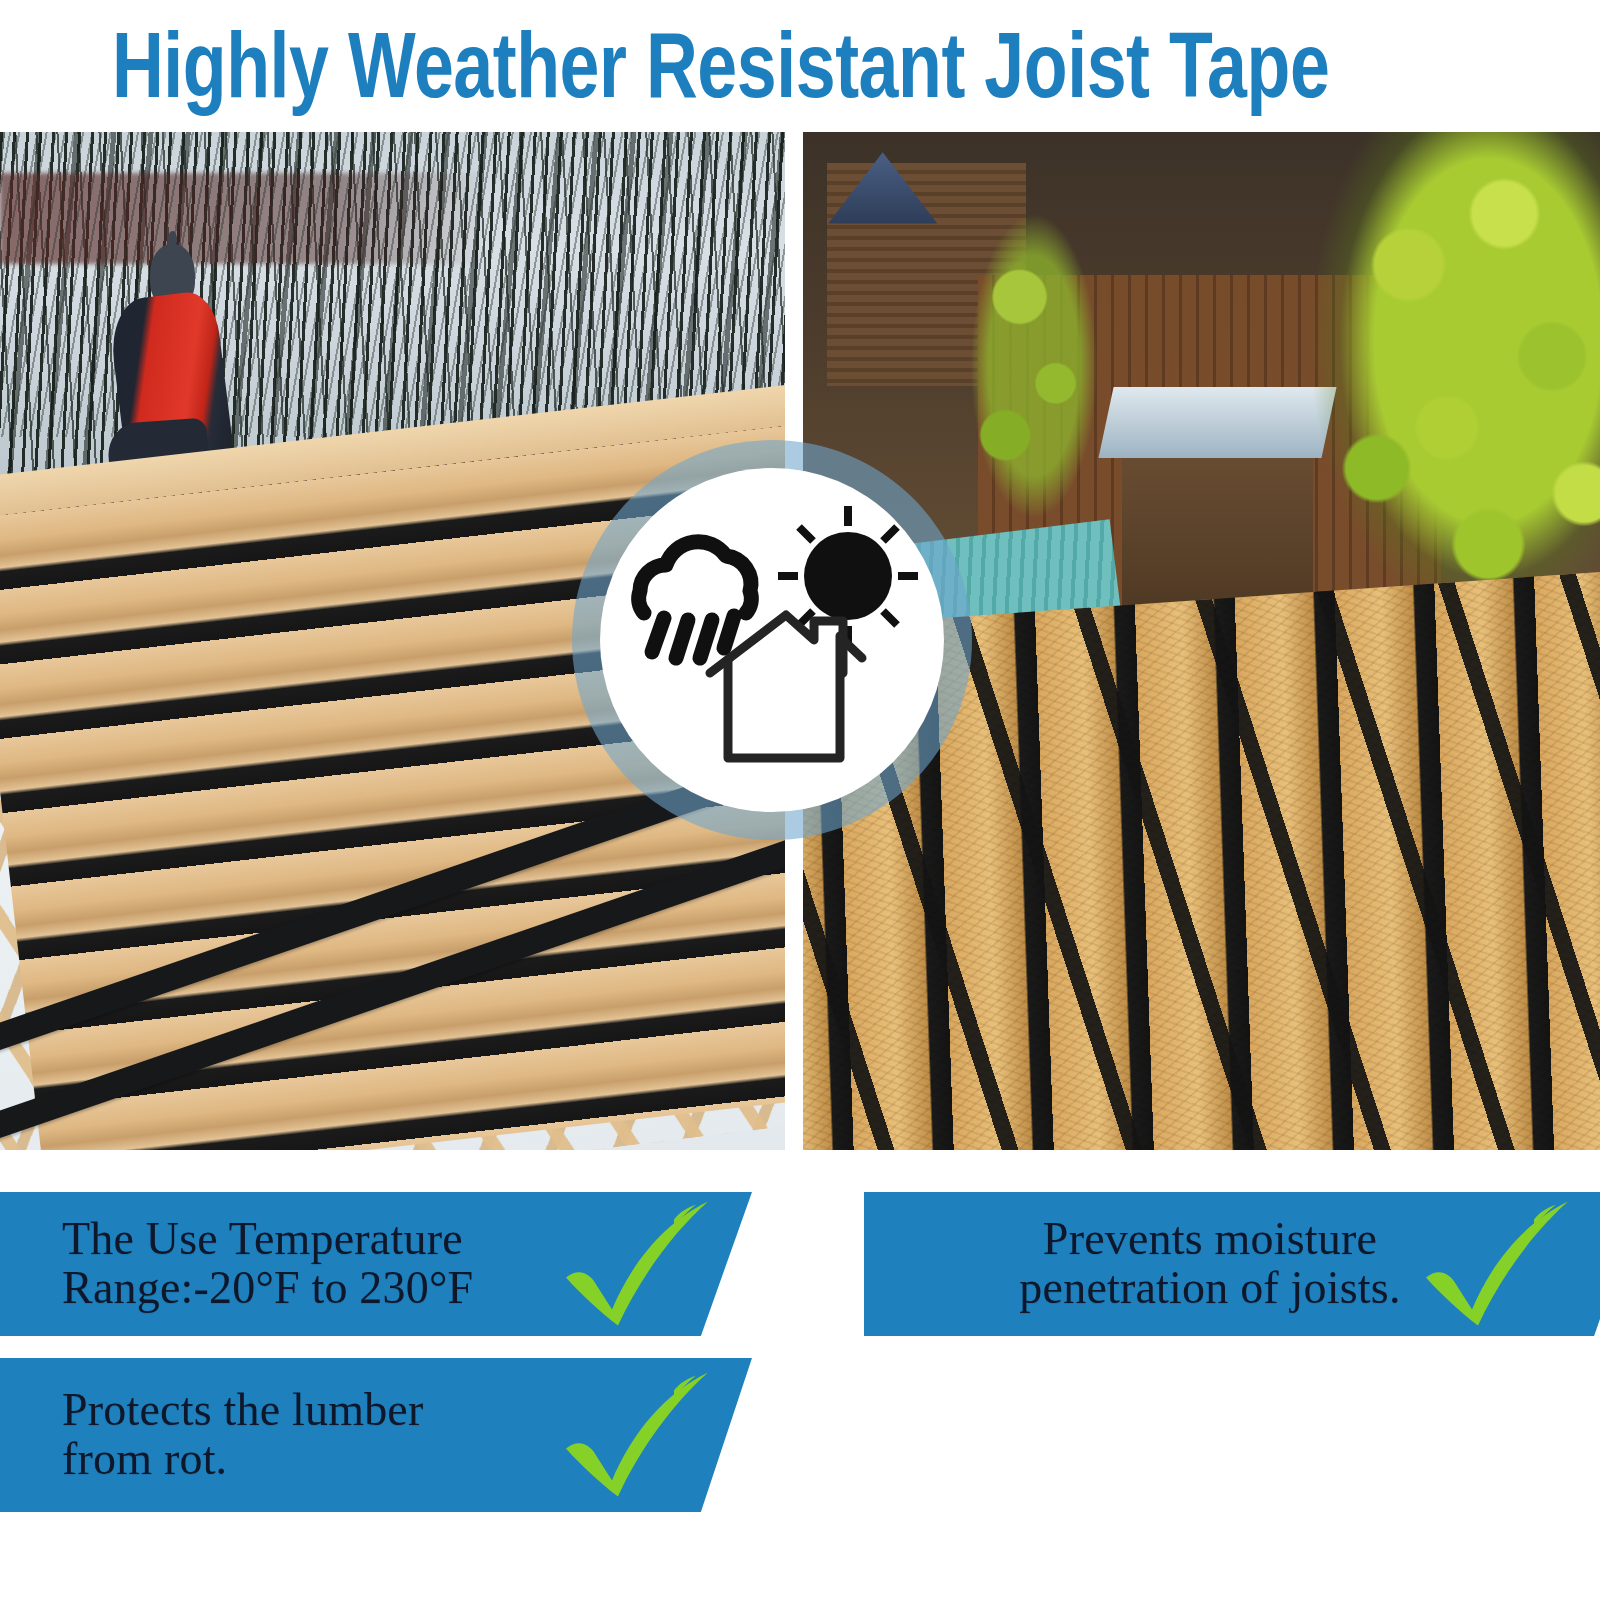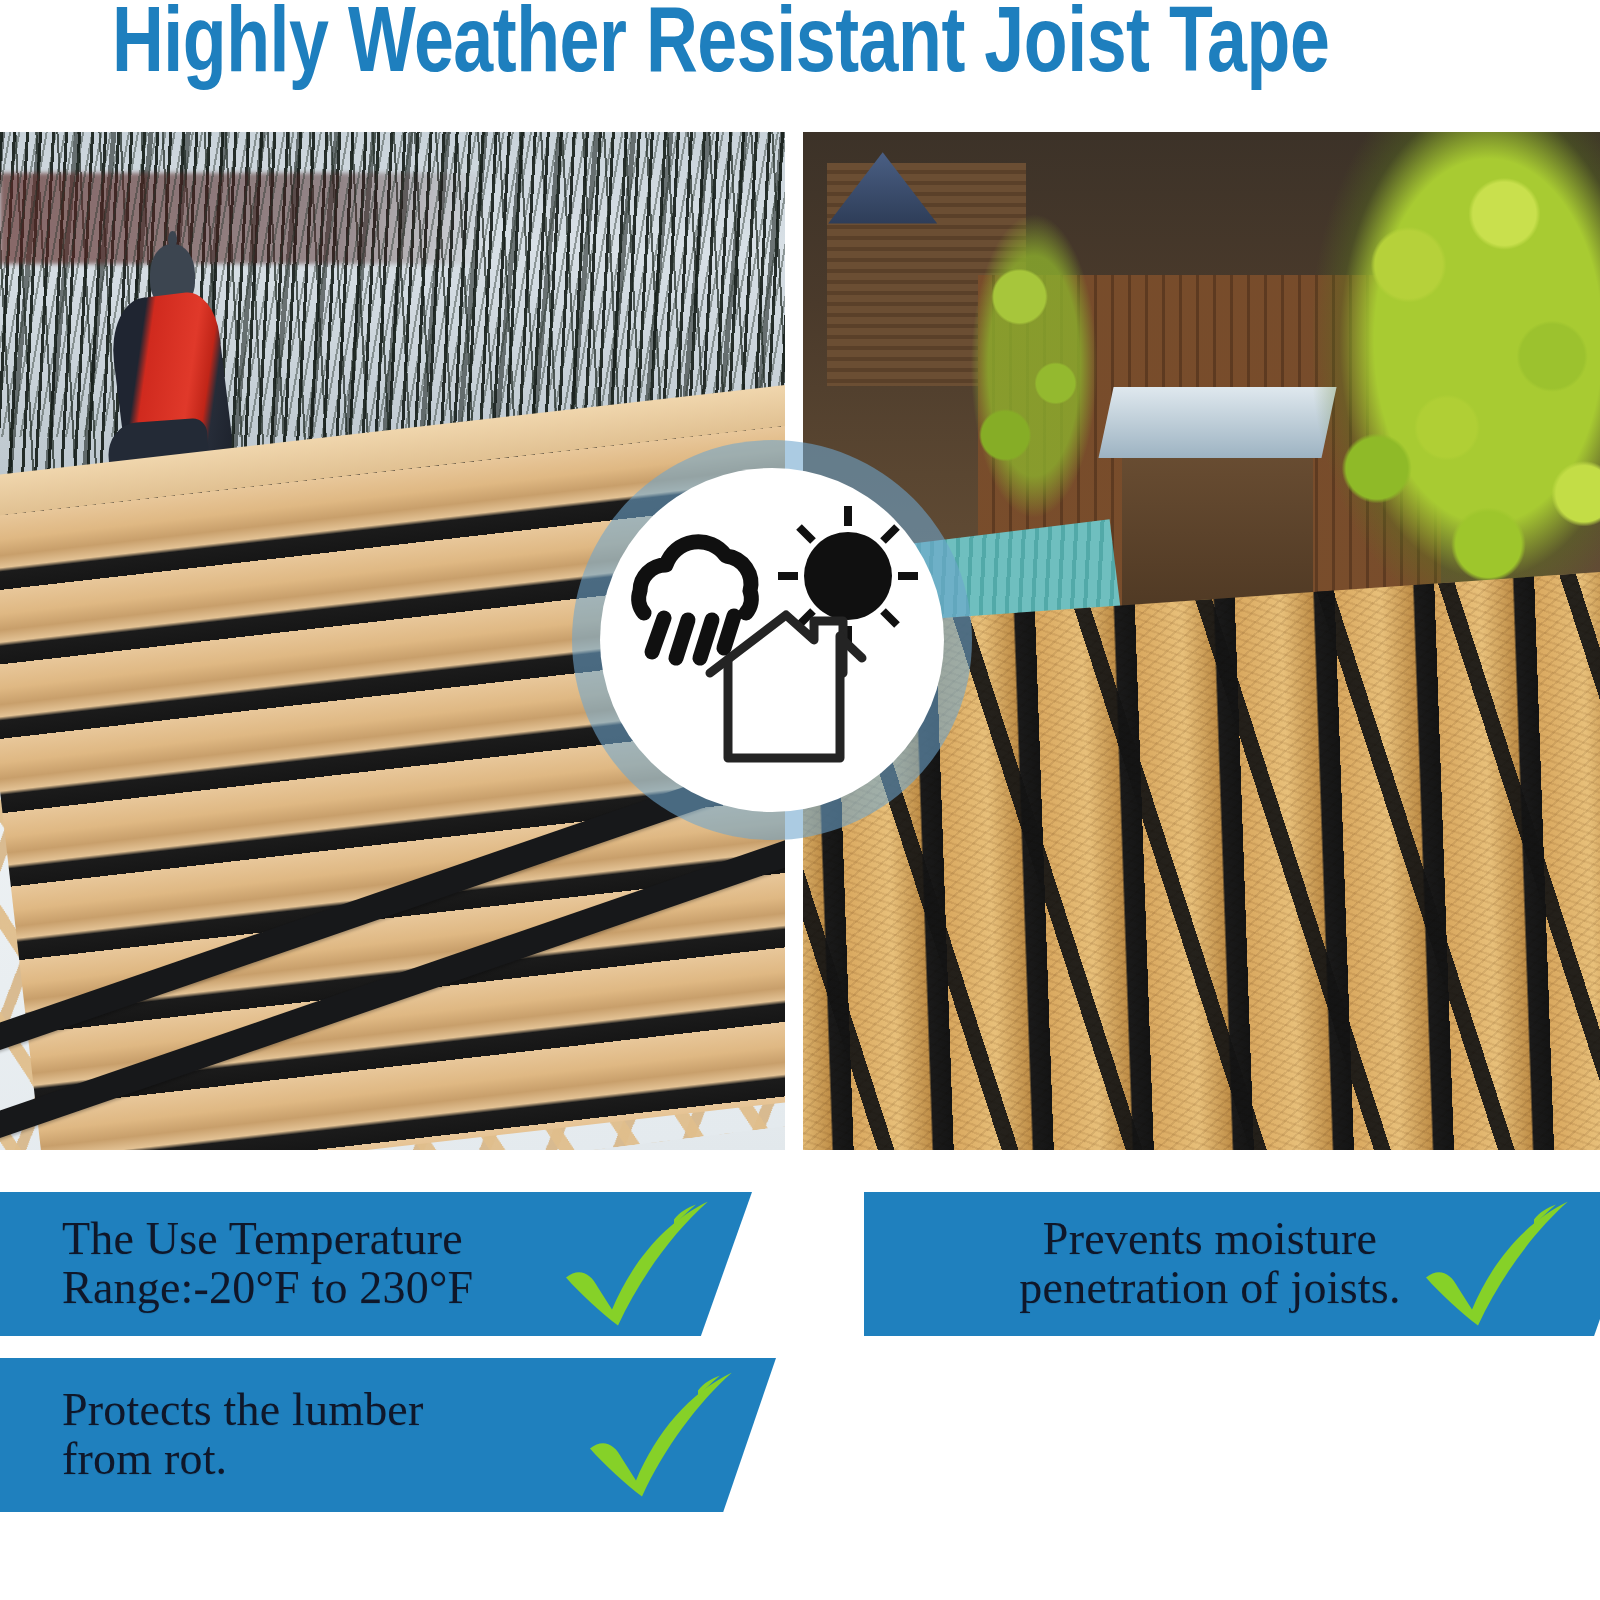--- a/index.html
+++ b/index.html
@@ -21,21 +21,21 @@
   }
 
   
   .title-bar {
     position: absolute;
     left: 0;
     top: 0;
     width: 1441px;
     height: 130px;
     display: flex;
-    align-items: flex-start;
+    align-items: center;
     justify-content: center;
   }
   .title-text {
     font-family: "Liberation Sans Narrow", "Liberation Sans", sans-serif;
     font-weight: bold;
     font-size: 78px;
     line-height: 1;
     letter-spacing: -0.5px;
     color: #1E7FBE;
     transform: scaleX(0.92) scaleY(1.18);
@@ -302,21 +302,21 @@
     background: #1F80BE;
     color: #ffffff;
     overflow: visible;
   }
   .banner-l { left: 0;   width: 752px; }
   .banner-r { left: 864px; width: 780px; }
   .row-1 { top: 6px;   height: 144px; }
   .row-2 { top: 172px; height: 154px; }
 
   .banner-l.row-1 { clip-path: polygon(0 0, 100% 0, 93.2% 100%, 0 100%); }
-  .banner-l.row-2 { clip-path: polygon(0 0, 100% 0, 93.2% 100%, 0 100%); padding-left: 24px; }
+  .banner-l.row-2 { clip-path: polygon(0 0, 100% 0, 93.2% 100%, 0 100%); }
   .banner-r.row-1 { clip-path: polygon(0 0, 100% 0, 93.6% 100%, 0 100%); }
   .banner-r.row-2 { clip-path: polygon(0 0, 100% 0, 93.6% 100%, 0 100%); }
 
   .banner-text {
     position: absolute;
     top: 50%;
     transform: translateY(-50%);
     font-family: Liberation Serif, serif;
     font-weight: normal;
     font-size: 46px;

